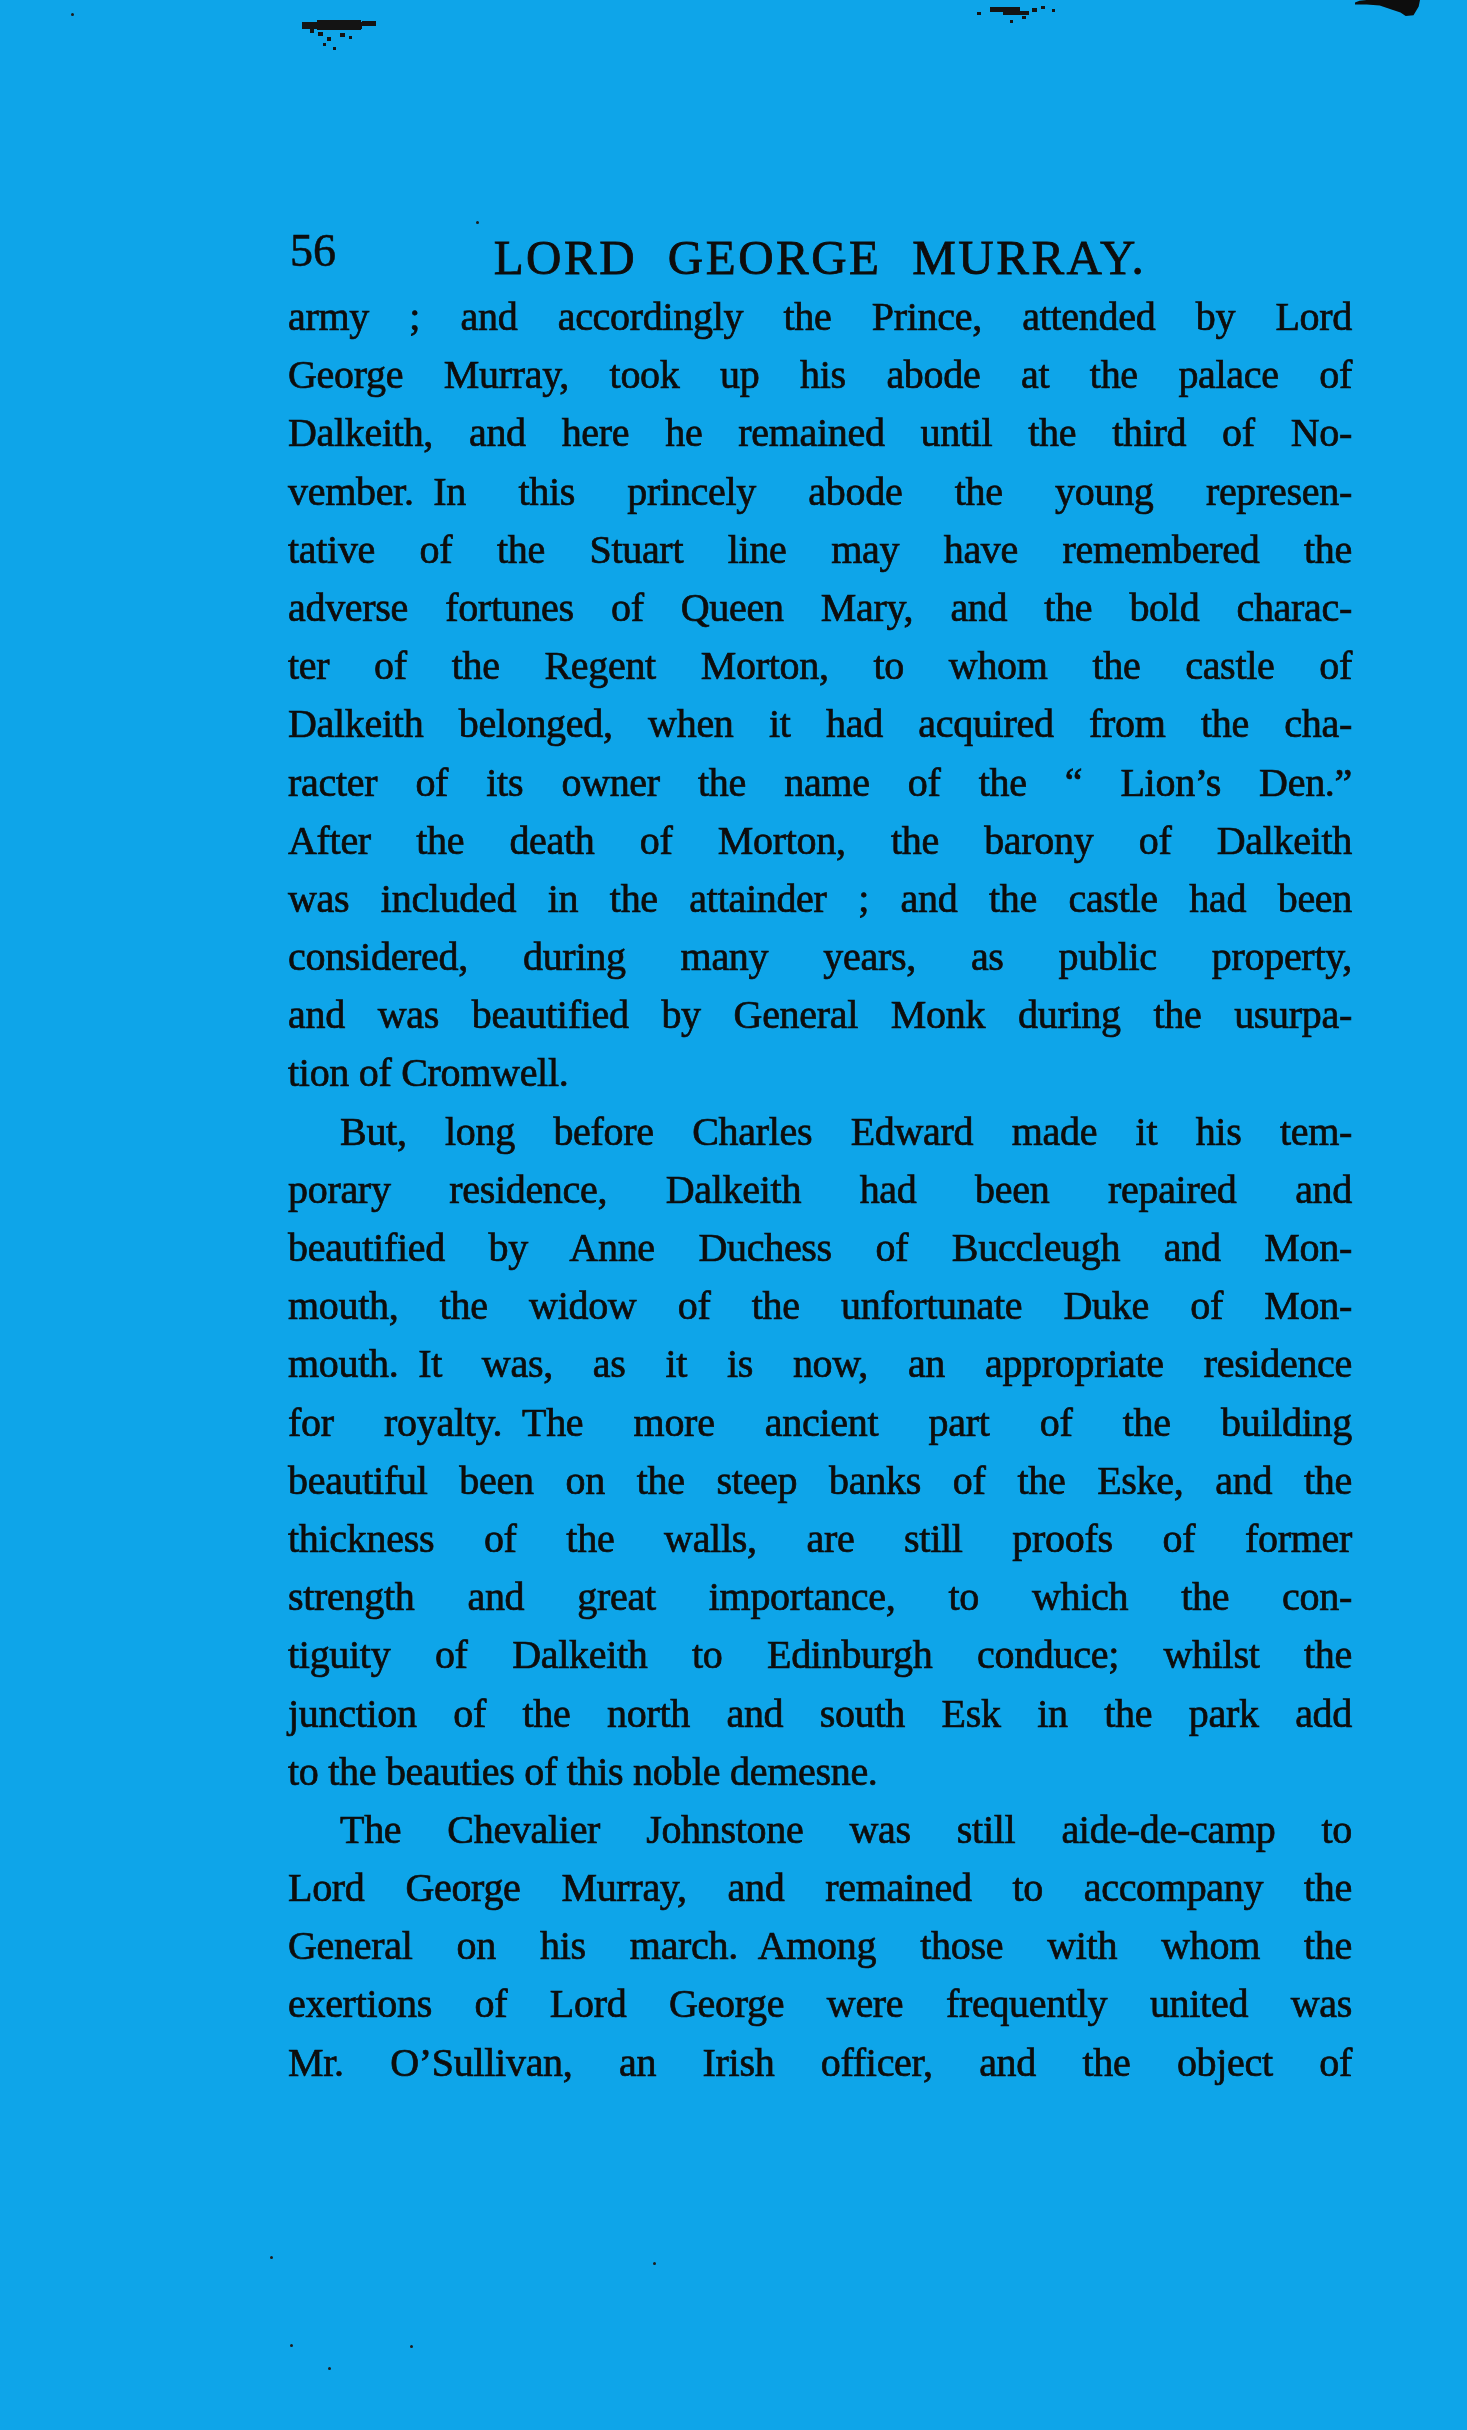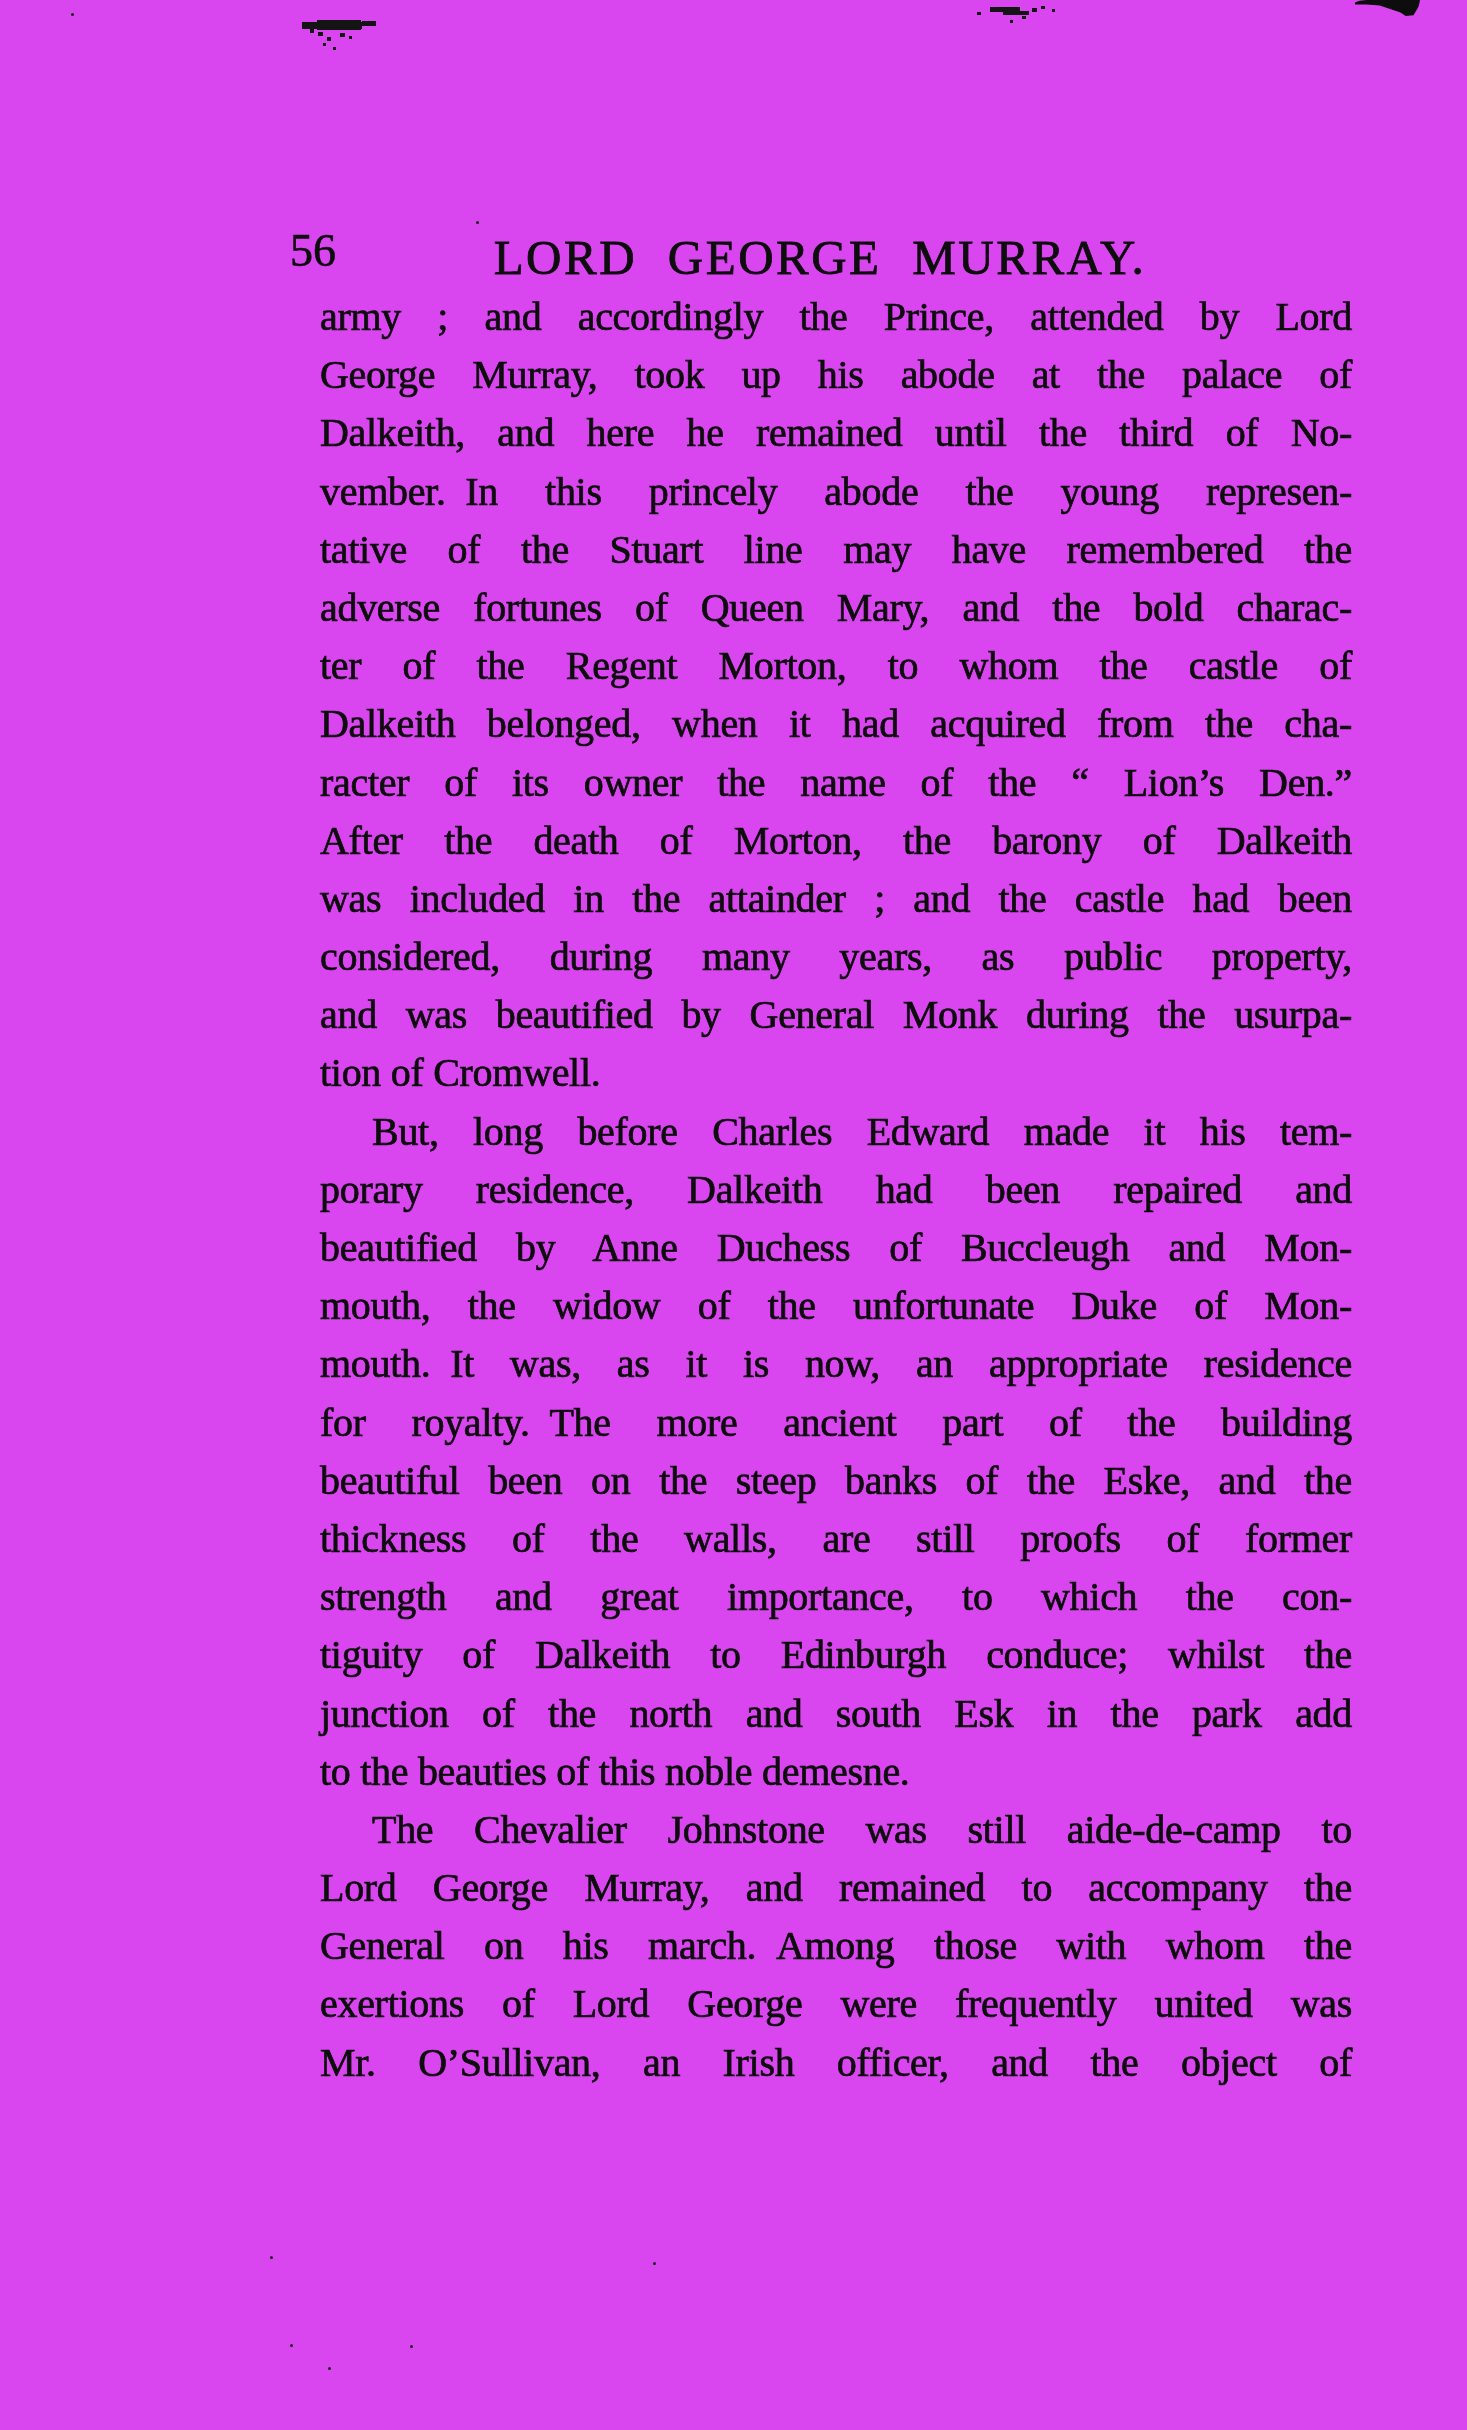--- a/index.html
+++ b/index.html
@@ -1,20 +1,20 @@
 <!DOCTYPE html>
 <html><head>
 <meta charset="utf-8">
 <style>
   html, body { margin: 0; padding: 0; background: #ffffff; }
   .page {
     position: relative;
     width: 1467px;
     height: 2430px;
-    background: #d946ef;
+    background: #0ea5e9;
     overflow: hidden;
     font-family: "Liberation Serif", "DejaVu Serif", serif;
     color: #0d0d0d;
   }
 
   
   .running-header { position: absolute; left: 288px; top: 0; width: 1064px; height: 300px; }
   .page-number {
     position: absolute; left: 2px; top: 228px;
     font-size: 46px; line-height: 46px;
@@ -34,21 +34,20 @@
   }
   .line {
     display: block;
     height: 58.2px;
     line-height: 58.2px;
     font-size: 40px;
     letter-spacing: -0.3px;
     text-align: justify;
     text-align-last: justify;
     white-space: nowrap;
-    margin-left: 32px;
     -webkit-text-stroke: 0.7px #0d0d0d;
   }
   .line.align-left { text-align: center; text-align-last: left; }
   .line.indent { text-indent: 52px; }
 
   
   .blob { position: absolute; background: #141414; }
   .speck { position: absolute; width: 3px; height: 3px; border-radius: 50%; background: #1c1c1c; }
 
   .corner-blob {

